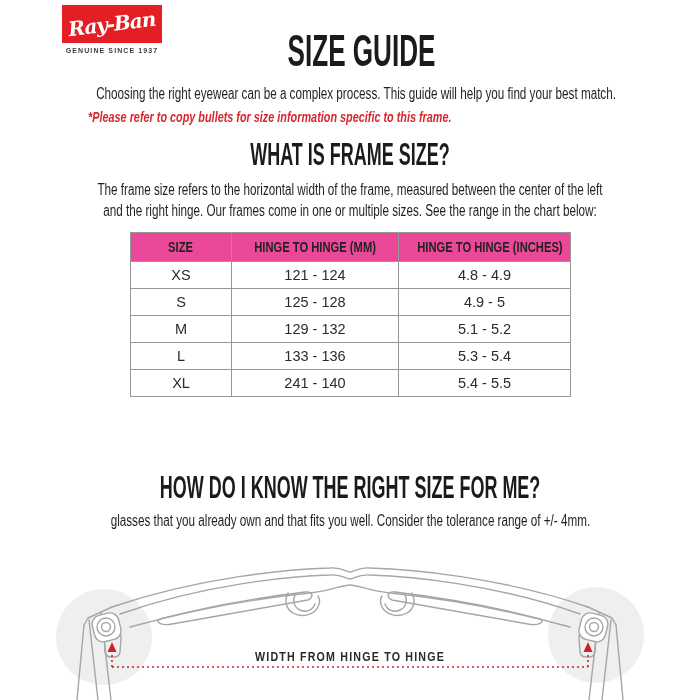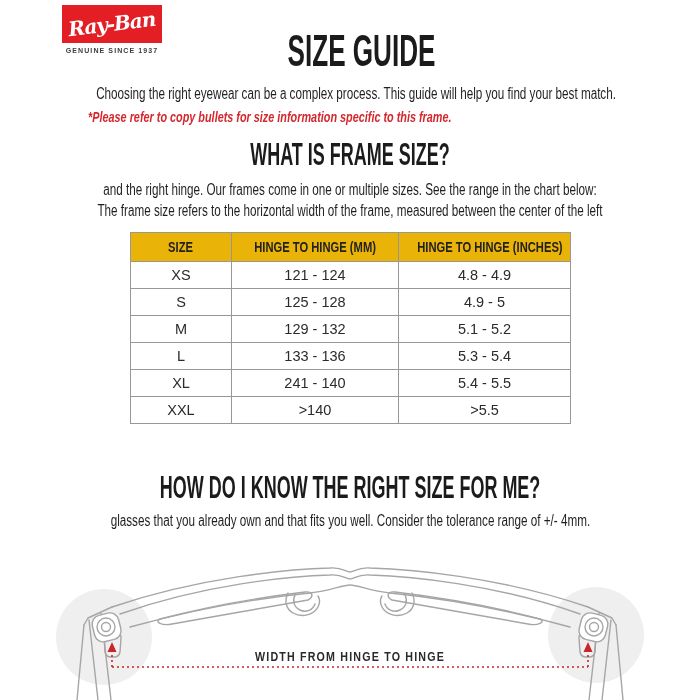--- a/index.html
+++ b/index.html
@@ -23,21 +23,21 @@
   .body .cond { font-size:16px; color:#1f1f1f; transform:scaleX(0.73); line-height:20px; }
   .pline { display:block; height:21px; }
 
   .rednote { left:88px; top:108px; }
   .rednote .cond { font-size:15.5px; font-weight:bold; font-style:italic; color:#d4272e;
                    transform:scaleX(0.7); transform-origin:0 50%; }
 
   
   .size-table { left:130px; top:232px; width:440px; border-collapse:collapse; table-layout:fixed; }
   .size-table th, .size-table td { border:1px solid #979797; text-align:center; vertical-align:middle; }
-  .size-table th { height:29px; background:#eab308; font-size:14px; font-weight:bold; color:#222; }
+  .size-table th { height:29px; background:#ec4899; font-size:14px; font-weight:bold; color:#222; }
   .size-table td { height:27px; font-size:14.5px; color:#2b2b2b; }
   .size-table th .cond { transform:scaleX(0.8); font-weight:bold; }
   .col-size { width:101px; } .col-mm { width:167px; } .col-in { width:172px; }
 
   
   .diagram { left:0; top:555px; width:700px; height:145px; }
   .frame-line { fill:none; stroke:#a6a6a6; stroke-width:1.4; stroke-linecap:round; stroke-linejoin:round; }
   .frame-fill { fill:#ffffff; stroke:#a6a6a6; stroke-width:1.4; }
   .hl { fill:#efefef; }
   .dim { stroke:#c9252b; stroke-width:1.6; fill:none; stroke-dasharray:2 3; }
@@ -65,22 +65,22 @@
 
 <div class="abs rednote">
   <span class="cond">*Please refer to copy bullets for size information specific to this frame.</span>
 </div>
 
 <div class="abs center-row h2" style="top:139px;">
   <span class="cond">WHAT IS FRAME SIZE?</span>
 </div>
 
 <div class="abs center-row body" style="top:180px;">
+  <span class="pline"><span class="cond">The frame size refers to the horizontal width of the frame, measured between the center of the left</span></span>
   <span class="pline"><span class="cond">and the right hinge. Our frames come in one or multiple sizes. See the range in the chart below:</span></span>
-  <span class="pline"><span class="cond">The frame size refers to the horizontal width of the frame, measured between the center of the left</span></span>
 </div>
 
 <table class="abs size-table">
   <colgroup>
       <col class="col-size">
       <col class="col-mm">
       <col class="col-in">
     </colgroup>
   <thead>
     <tr>
@@ -107,25 +107,20 @@
     </tr>
     <tr>
       <td>L</td>
       <td>133 - 136</td>
       <td>5.3 - 5.4</td>
     </tr>
     <tr>
       <td>XL</td>
       <td>241 - 140</td>
       <td>5.4 - 5.5</td>
-    </tr>
-    <tr>
-      <td>XXL</td>
-      <td>&gt;140</td>
-      <td>&gt;5.5</td>
     </tr>
   </tbody>
 </table>
 
 <div class="abs center-row h2" style="top:464px;margin-top:8px;">
   <span class="cond">HOW DO I KNOW THE RIGHT SIZE FOR ME?</span>
 </div>
 
 <div class="abs center-row body" style="top:511px;">
   <span class="pline"><span class="cond">glasses that you already own and that fits you well. Consider the tolerance range of +/- 4mm.</span></span>

